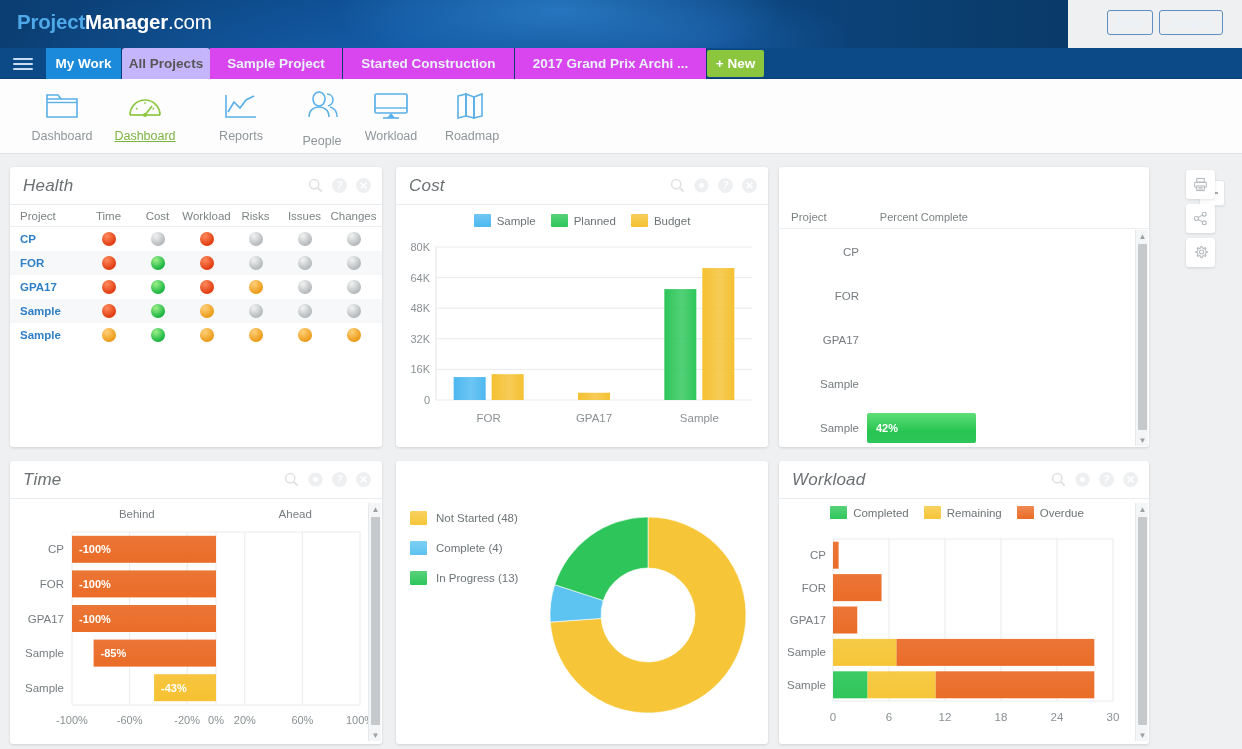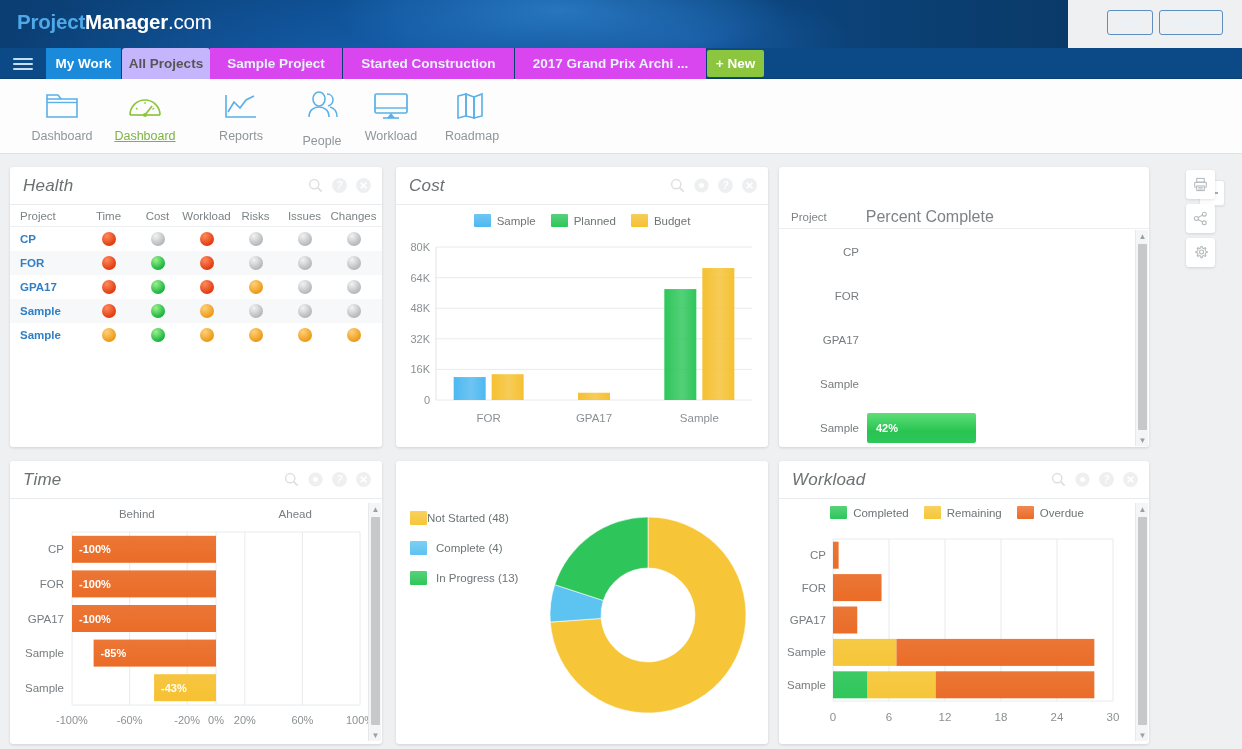--- a/index.html
+++ b/index.html
@@ -459,21 +459,21 @@
           <stop offset="100%" stop-color="#f5c132"></stop>
         </linearGradient>
       </defs>
       <rect x="306.3333333333333" y="31.037499999999994" width="32" height="131.9625" fill="url(#cg2_2)"></rect>
     </svg>
 </div>
 
 <div class="panel" style="left:779px; top:167px; width:370px; height:280px;">
   <div style="position:absolute; left:0; top:38px; width:370px; height:24px; border-bottom:1px solid #eceef0; display:flex; align-items:center;">
     <span style="margin-left:12px; font-size:11.5px; color:#7d8385;">Project</span>
-    <span style="margin-left:39px; font-size:16px; color:#7d8385;">Percent Complete</span>
+    <span style="margin-left:53px; font-size:11px; color:#7d8385;">Percent Complete</span>
   </div>
   <div id="progress-host">
       <div style="position: absolute; left: 0px; top: 63px; width: 356px; height: 216px; overflow: hidden;">
         <div style="position: relative; height: 44px; display: flex; align-items: center;">
           <span style="width: 80px; text-align: right; font-size: 11.5px; color: rgb(118, 124, 127);">CP</span>
         </div>
         <div style="position: relative; height: 44px; display: flex; align-items: center;">
           <span style="width: 80px; text-align: right; font-size: 11.5px; color: rgb(118, 124, 127);">FOR</span>
         </div>
         <div style="position: relative; height: 44px; display: flex; align-items: center;">
@@ -586,21 +586,21 @@
     </svg>
   <div class="scroll-track" style="right:1px; top:42px; height:238px;">
     <div class="scroll-arrow" style="top:0;">▲</div>
     <div class="scroll-thumb" style="top:14px; height:208px;"></div>
     <div class="scroll-arrow" style="bottom:0;">▼</div>
   </div>
 </div>
 
 <div class="panel" style="left:396px; top:461px; width:372px; height:283px;">
   <div id="tasks-legend-host" style="position:absolute; left:14px; top:50px;">
-      <div style="display: flex; align-items: center; margin-bottom: 16px;">
+      <div style="display: flex; align-items: center; gap: 9px; margin-bottom: 16px;">
         <span style="width: 17px; height: 14px; border-radius: 1px; background: linear-gradient(rgba(246, 198, 56, 0.8), rgb(246, 198, 56));"></span>
         <span style="font-size: 11.5px; color: rgb(109, 116, 118);">Not Started (48)</span>
       </div>
       <div style="display: flex; align-items: center; gap: 9px; margin-bottom: 16px;">
         <span style="width: 17px; height: 14px; border-radius: 1px; background: linear-gradient(rgba(93, 195, 240, 0.8), rgb(93, 195, 240));"></span>
         <span style="font-size: 11.5px; color: rgb(109, 116, 118);">Complete (4)</span>
       </div>
       <div style="display: flex; align-items: center; gap: 9px; margin-bottom: 16px;">
         <span style="width: 17px; height: 14px; border-radius: 1px; background: linear-gradient(rgba(46, 198, 90, 0.8), rgb(46, 198, 90));"></span>
         <span style="font-size: 11.5px; color: rgb(109, 116, 118);">In Progress (13)</span>

